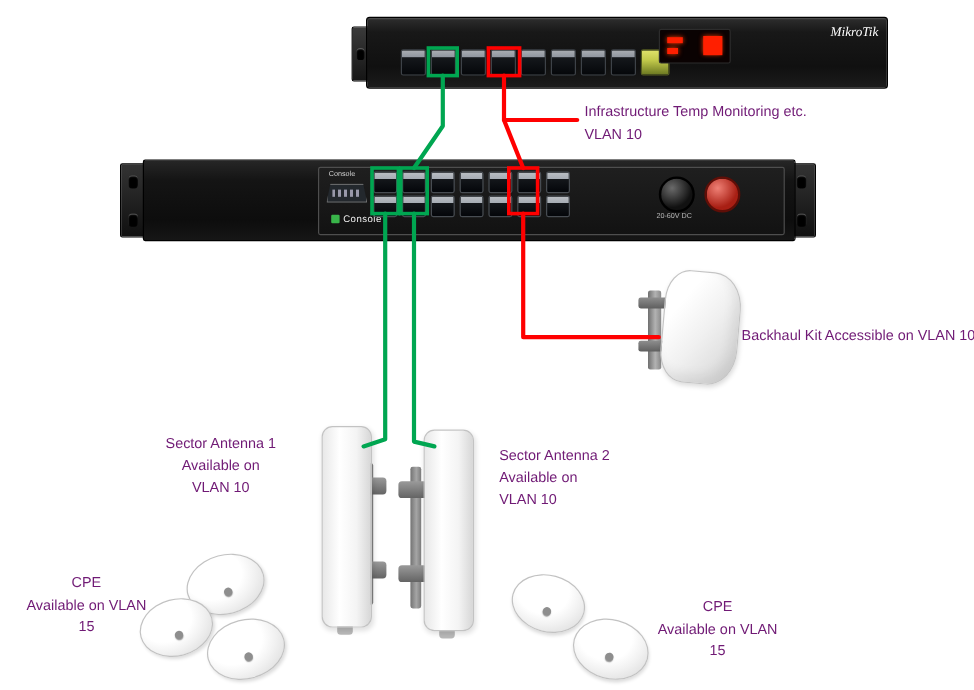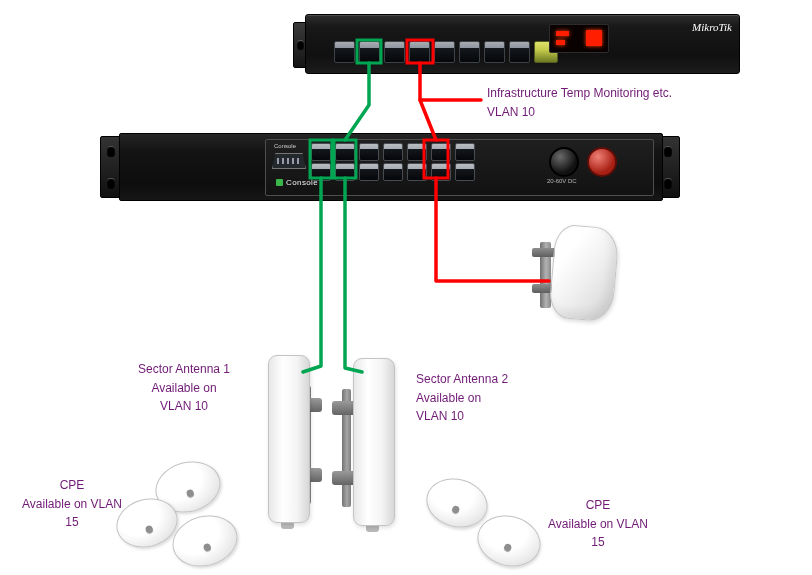--- a/index.html
+++ b/index.html
@@ -200,20 +200,21 @@
     <polyline points="420,63 420,100 436,140" class="rline"></polyline>
     <polyline points="420,100 481,100" class="rline"></polyline>
     <polyline points="436,178 436,281 549,281" class="rline"></polyline>
   </svg>
 
   <div class="lbl" style="left:487px;top:84px;width:230px;">
     <div>Infrastructure Temp Monitoring etc.</div>
     <div>VLAN 10</div>
   </div>
 
+  <div class="lbl nowrap" style="left:618px;top:270px;">Backhaul Kit Accessible on VLAN 10</div>
 
   <div class="lbl center" style="left:132px;top:360px;width:104px;">
     <div>Sector Antenna 1</div>
     <div>Available on</div>
     <div>VLAN 10</div>
   </div>
 
   <div class="lbl" style="left:416px;top:370px;width:110px;">
     <div>Sector Antenna 2</div>
     <div>Available on</div>

